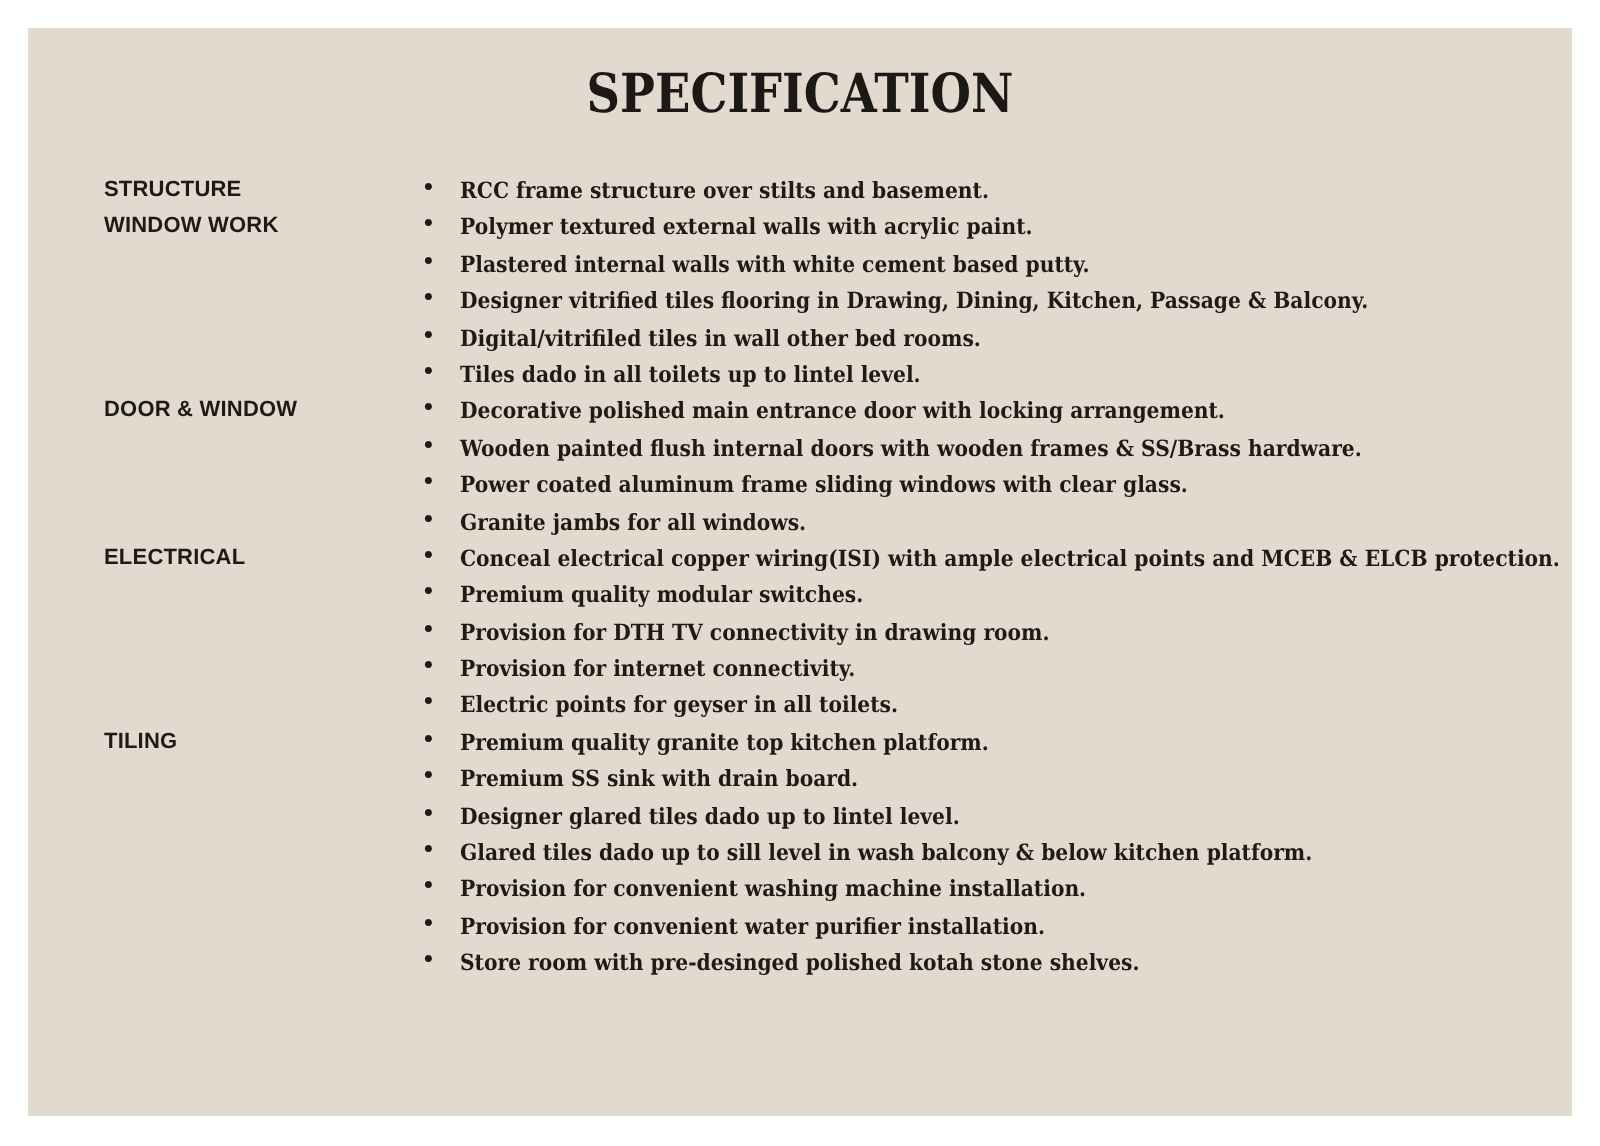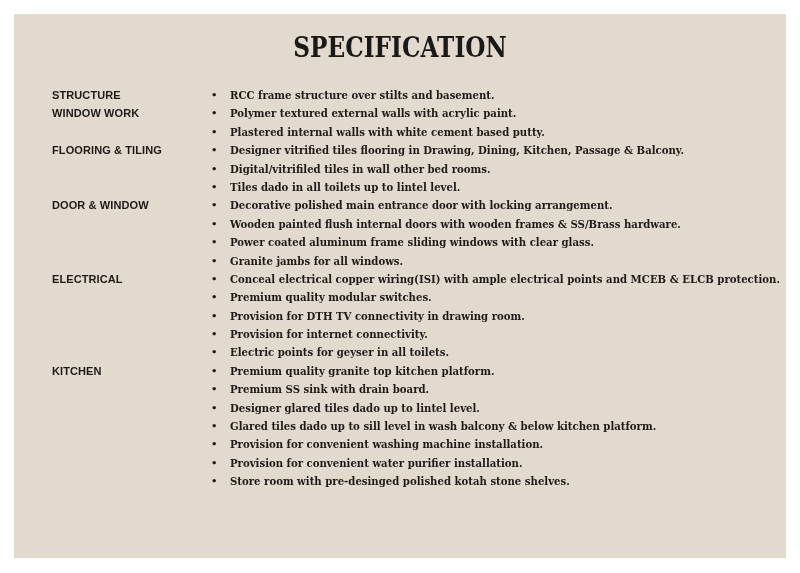--- a/index.html
+++ b/index.html
@@ -93,21 +93,20 @@
       <span class="label">WINDOW WORK</span>
       <span class="bullet">•</span>
       <span class="text">Polymer textured external walls with acrylic paint.</span>
     </div>
     <div class="row">
       <span class="bullet">•</span>
       <span class="text">Plastered internal walls with white cement based putty.</span>
     </div>
 
     <div class="row">
-      <span class="label">FLOORING &amp; TILING</span>
       <span class="bullet">•</span>
       <span class="text">Designer vitrified tiles flooring in Drawing, Dining, Kitchen, Passage &amp; Balcony.</span>
     </div>
     <div class="row">
       <span class="bullet">•</span>
       <span class="text">Digital/vitrifiled tiles in wall other bed rooms.</span>
     </div>
     <div class="row">
       <span class="bullet">•</span>
       <span class="text">Tiles dado in all toilets up to lintel level.</span>
@@ -147,21 +146,21 @@
     <div class="row">
       <span class="bullet">•</span>
       <span class="text">Provision for internet connectivity.</span>
     </div>
     <div class="row">
       <span class="bullet">•</span>
       <span class="text">Electric points for geyser in all toilets.</span>
     </div>
 
     <div class="row">
-      <span class="label">KITCHEN</span>
+      <span class="label">TILING</span>
       <span class="bullet">•</span>
       <span class="text">Premium quality granite top kitchen platform.</span>
     </div>
     <div class="row">
       <span class="bullet">•</span>
       <span class="text">Premium SS sink with drain board.</span>
     </div>
     <div class="row">
       <span class="bullet">•</span>
       <span class="text">Designer glared tiles dado up to lintel level.</span>

